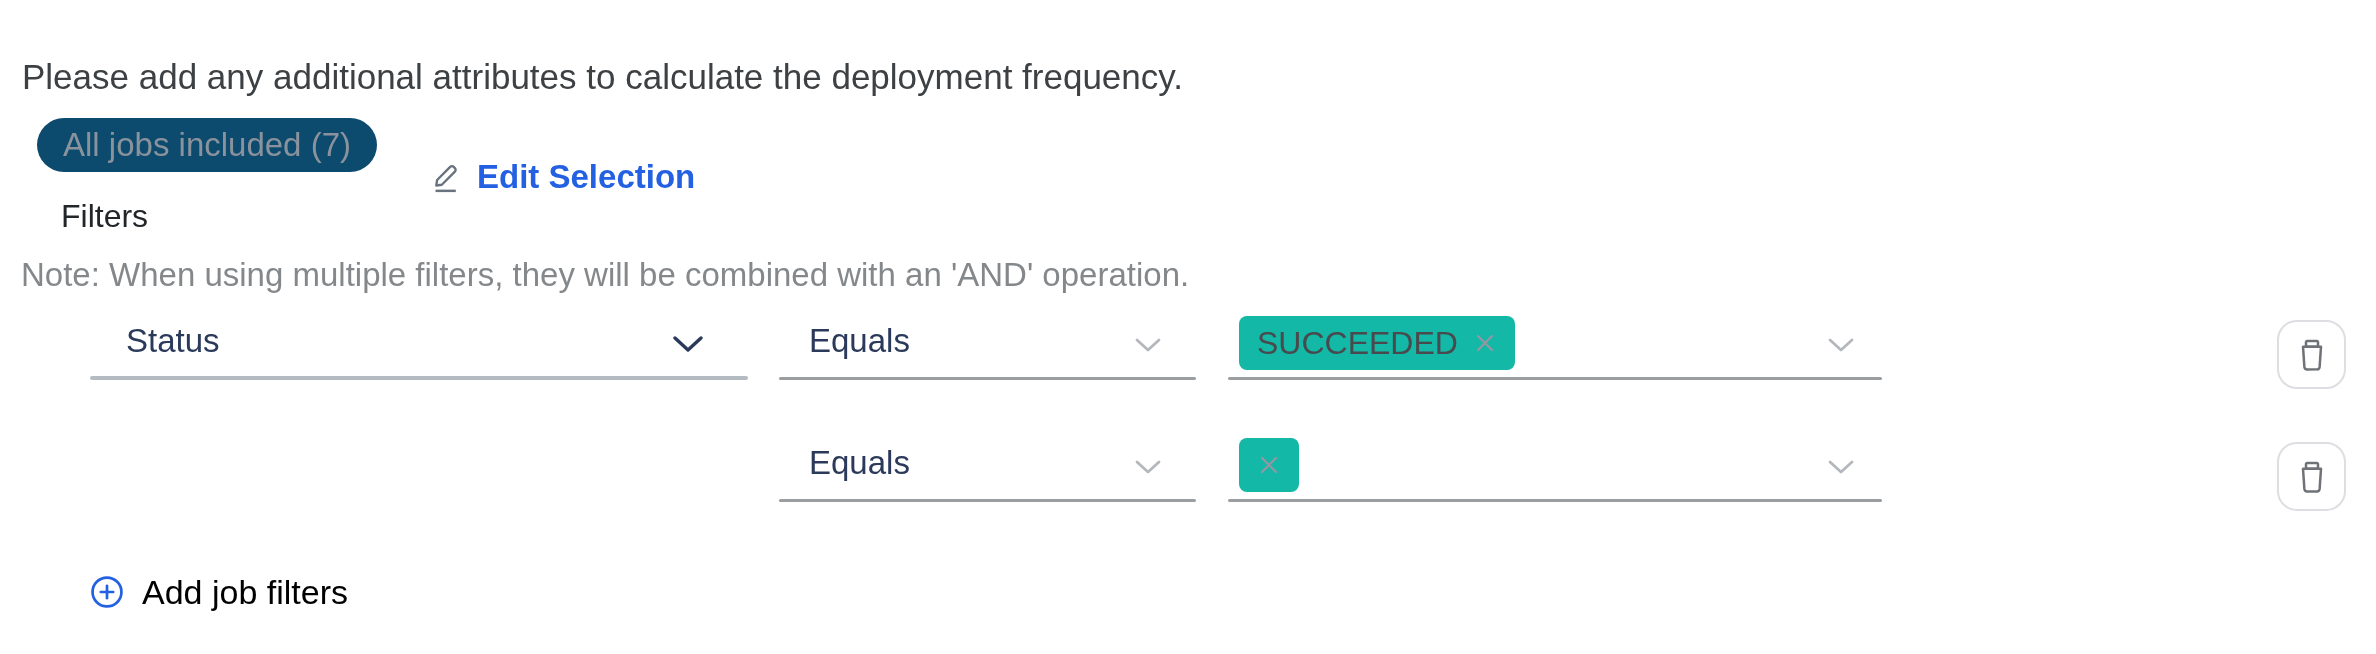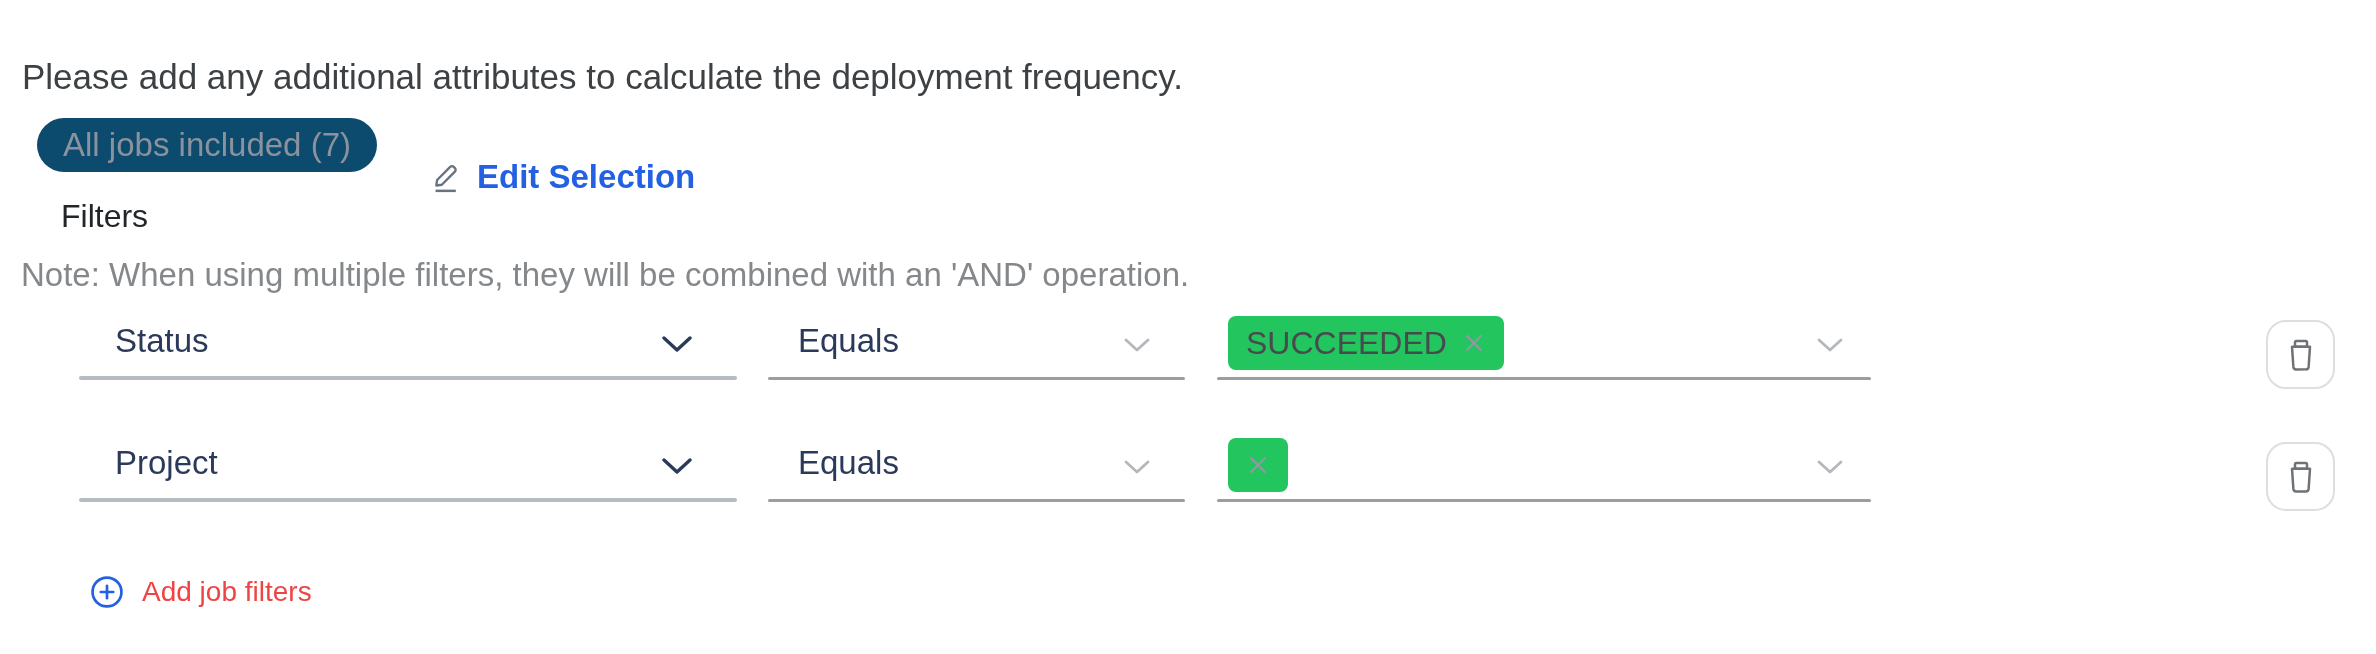--- a/index.html
+++ b/index.html
@@ -40,21 +40,21 @@
   .filters-heading {
     left: 61px; top: 198px;
     font-size: 32px; font-weight: 400; color: #232629;
   }
   .filters-note {
     left: 21px; top: 256px;
     font-size: 33px; color: #85888b;
   }
 
   
-  .filter-row { position: absolute; left: 5px; width: 2140px; height: 70px; }
+  .filter-row { position: absolute; left: 16px; width: 2140px; height: 70px; }
   .field { position: absolute; top: 0; height: 70px; }
   .field-attr  { left: 74px;  width: 658px; }
   .field-op    { left: 763px; width: 417px; }
   .field-vals  { left: 1212px; width: 654px; }
   .field-label {
     position: absolute; top: 0; height: 62px;
     display: flex; align-items: center;
     font-size: 33px; font-weight: 500; color: #2b3a5a;
     white-space: nowrap;
   }
@@ -69,21 +69,21 @@
   .chev { position: absolute; }
   .chev-attr { right: 45px; top: 26px; }
   .chev-op   { right: 35px; top: 28px; }
   .chev-vals { right: 28px; top: 28px; }
 
   
   .tag {
     position: absolute; left: 11px; top: 6px; height: 54px;
     display: inline-flex; align-items: center; gap: 15px;
     padding: 0 18px;
-    background: #22c55e;
+    background: #14b8a6;
     border-radius: 8px;
     white-space: nowrap;
   }
   .tag .tag-txt { font-size: 32px; color: #484a4e; }
   .tag .tag-x { display: inline-flex; cursor: pointer; }
 
   
   .trash-btn {
     position: absolute; left: 2261px; top: 10px;
     width: 69px; height: 69px;
@@ -93,21 +93,21 @@
     display: flex; align-items: center; justify-content: center;
     cursor: pointer; box-sizing: border-box;
   }
 
   
   .add-filters {
     left: 90px; top: 572px; height: 40px;
     display: inline-flex; align-items: center; gap: 18px;
     cursor: pointer; white-space: nowrap;
   }
-  .add-filters .txt { font-size: 28px; font-weight: 500; color: #ef4444; }
+  .add-filters .txt { font-size: 34px; font-weight: 500; color: #000000; }
 </style>
 </head>
 <body>
 
 <div class="abs title">Please add any additional attributes to calculate the deployment frequency.</div>
 
 <div class="abs jobs-pill">
   <span>All jobs included (7)</span>
 </div>
 
@@ -167,29 +167,20 @@
     <span style="display:inline-flex;">
       <svg width="30" height="34" viewBox="0 0 24 27" fill="none">
         <rect x="7.2" y="2.2" width="9.6" height="4.6" rx="1" stroke="#6f7377" stroke-width="2"></rect>
         <path d="M4.8 6.8 h14.4 l-1.1 16.2 a2.2 2.2 0 0 1 -2.2 2 h-7.8 a2.2 2.2 0 0 1 -2.2 -2 Z" stroke="#6f7377" stroke-width="2" stroke-linejoin="round"></path>
       </svg>
     </span>
   </div>
 </div>
 
 <div class="filter-row" style="top:432px;">
-  <div class="field field-attr">
-    <span class="field-label">Project</span>
-    <span class="chev chev-attr">
-      <svg width="30" height="17" viewBox="0 0 30 17" fill="none">
-        <polyline points="2,2 15,14 28,2" stroke="#2b3a5a" stroke-width="3.4" stroke-linecap="round" stroke-linejoin="round"></polyline>
-      </svg>
-    </span>
-    <div class="underline u-dark"></div>
-  </div>
 
   <div class="field field-op">
     <span class="field-label">Equals</span>
     <span class="chev chev-op">
       <svg width="26" height="15" viewBox="0 0 26 15" fill="none">
         <polyline points="2,2 13,12 24,2" stroke="#b4b8bd" stroke-width="2.8" stroke-linecap="round" stroke-linejoin="round"></polyline>
       </svg>
     </span>
     <div class="underline u-gray"></div>
   </div>

